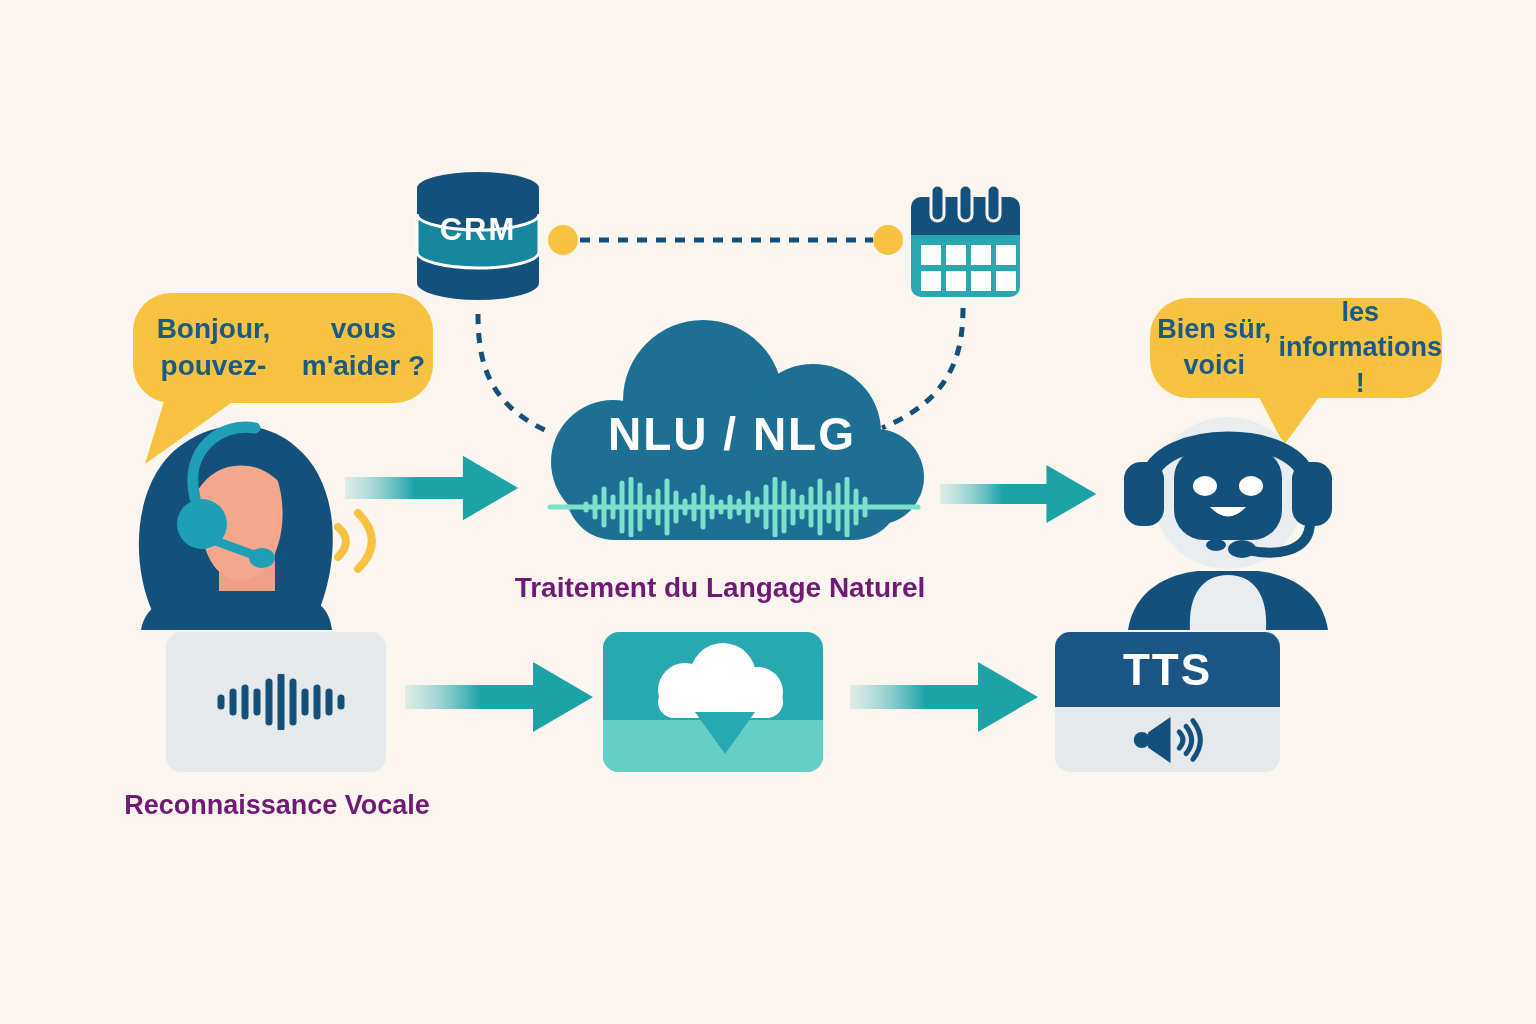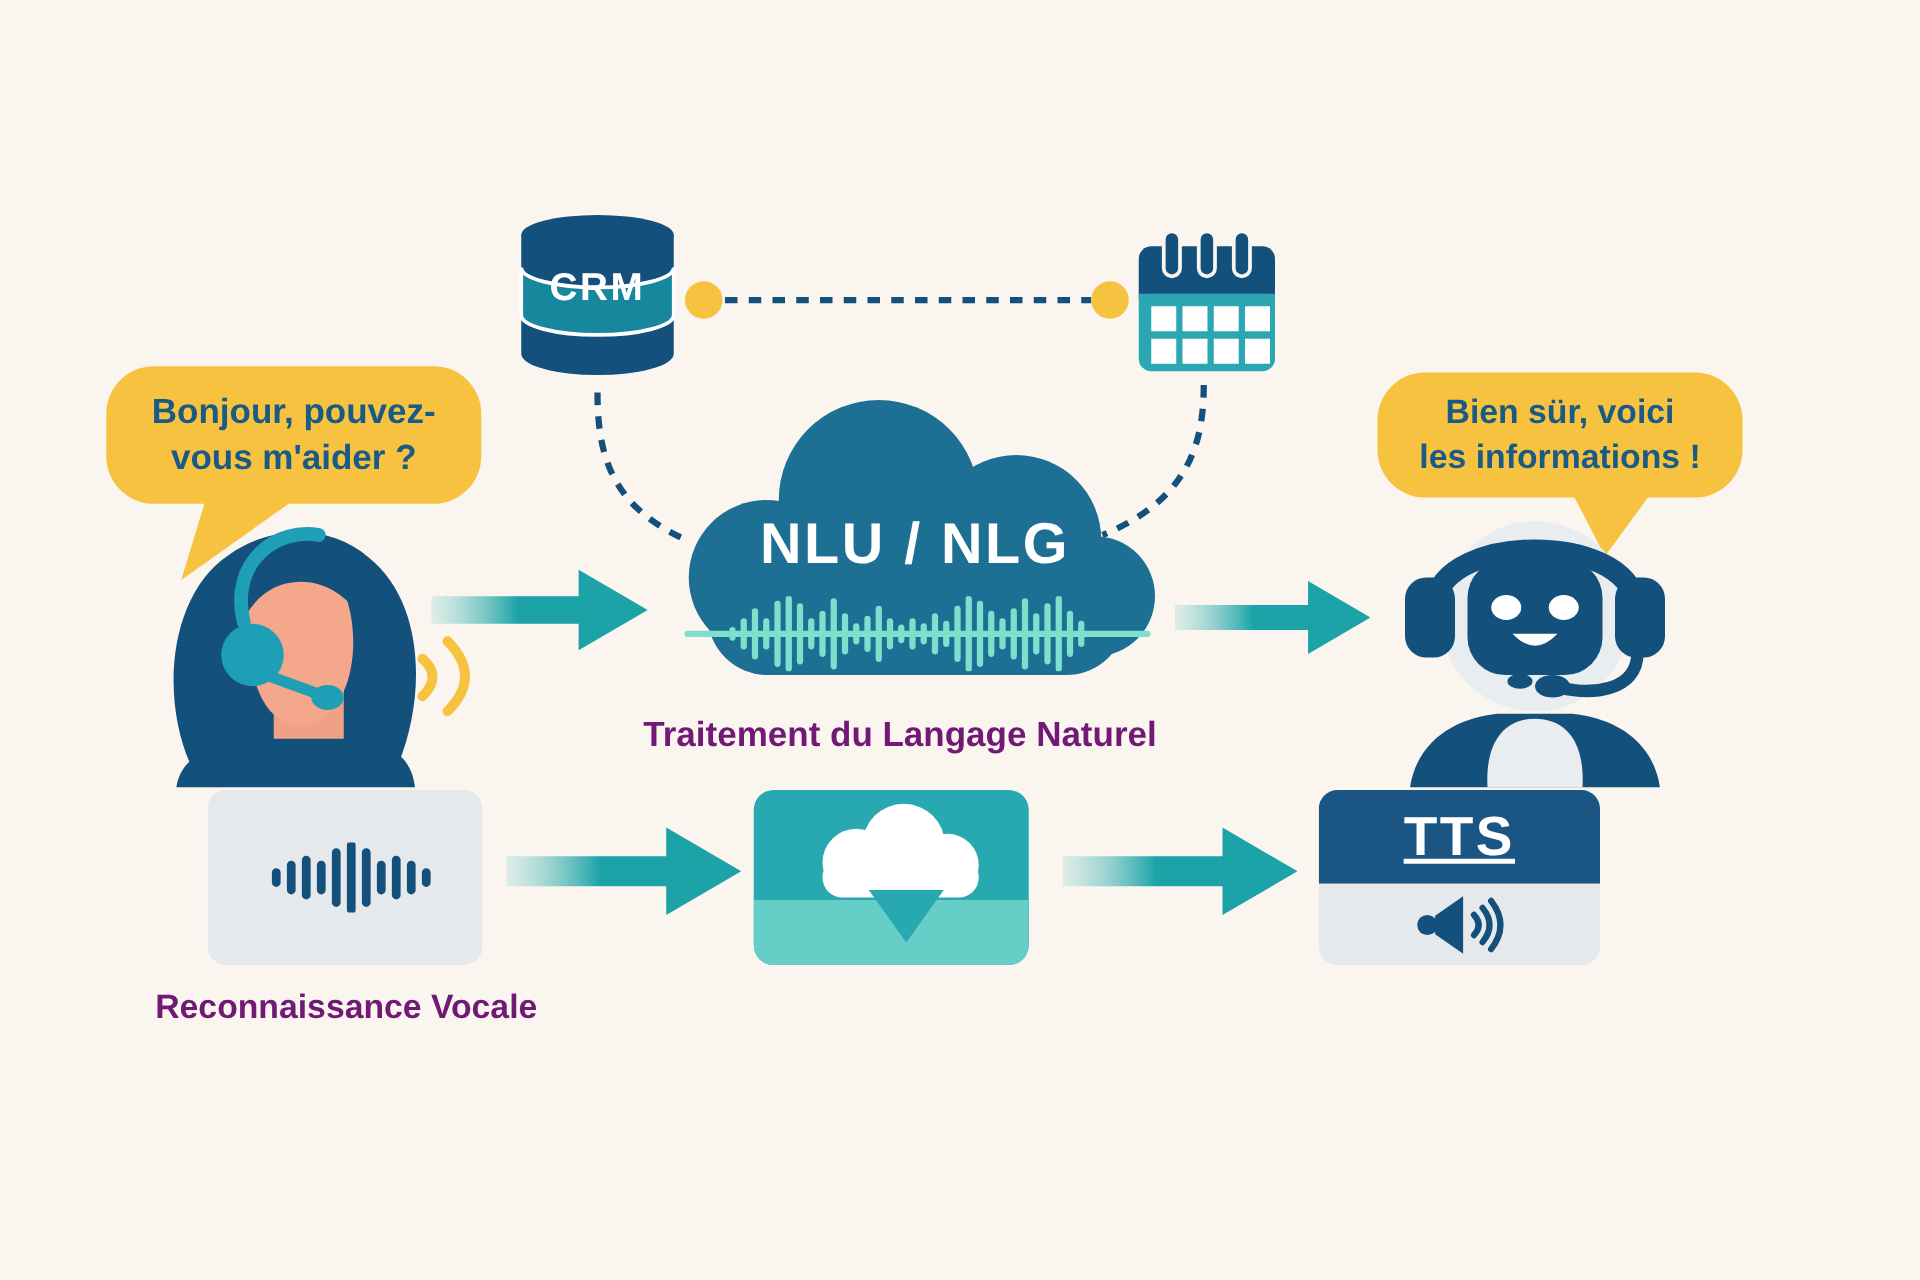--- a/index.html
+++ b/index.html
@@ -1,34 +1,34 @@
 <!DOCTYPE html>
 <html><head>
 <meta charset="utf-8">
 <style>
   html,body{margin:0;padding:0;background:#faf5ee;}
   .canvas{position:relative;width:1536px;height:1024px;background:#faf5ee;overflow:hidden;
           font-family:"Liberation Sans",sans-serif;}
   .abs{position:absolute;}
   
-  .bubble{position:absolute;background:#f6c23f;border-radius:38px;display:flex;flex-direction:column;
+  .bubble{position:absolute;background:#f6c23f;border-radius:38px;display:flex;flex-direction:row;
           justify-content:center;align-items:center;color:#1a5a86;font-weight:bold;
-          font-size:28px;line-height:1.32;text-align:center;}
+          font-size:28px;line-height:1.32;text-align:center;margin-left:48px;}
   
   .cloud-title{position:absolute;left:0;top:95px;width:100%;text-align:center;color:#ffffff;
                font-weight:bold;font-size:46px;letter-spacing:2px;}
   
   .caption{position:absolute;color:#701a75;font-weight:bold;font-size:28px;text-align:center;}
   
   .procbox{position:absolute;border-radius:15px;overflow:hidden;display:flex;flex-direction:column;}
   .procbox .band{height:75px;display:flex;align-items:center;justify-content:center;
                  color:#ffffff;font-weight:bold;font-size:44px;letter-spacing:2px;}
   .procbox .body{flex:1;background:#e5e9ec;display:flex;align-items:center;justify-content:center;}
   .band-stt{background:#17708d;}
-  .band-tts{background:#1a5584;text-decoration:underline;}
+  .band-tts{background:#1a5584;}
   
   .midbox{position:absolute;border-radius:16px;overflow:hidden;background:#28a9b1;}
   .midbox .lightband{position:absolute;left:0;right:0;bottom:0;height:52px;background:#65cfc7;}
   
   .crm-label{position:absolute;left:0;top:44px;width:100%;text-align:center;color:#fff;
              font-weight:bold;font-size:31px;letter-spacing:2px;}
 </style>
 </head>
 <body>
 

